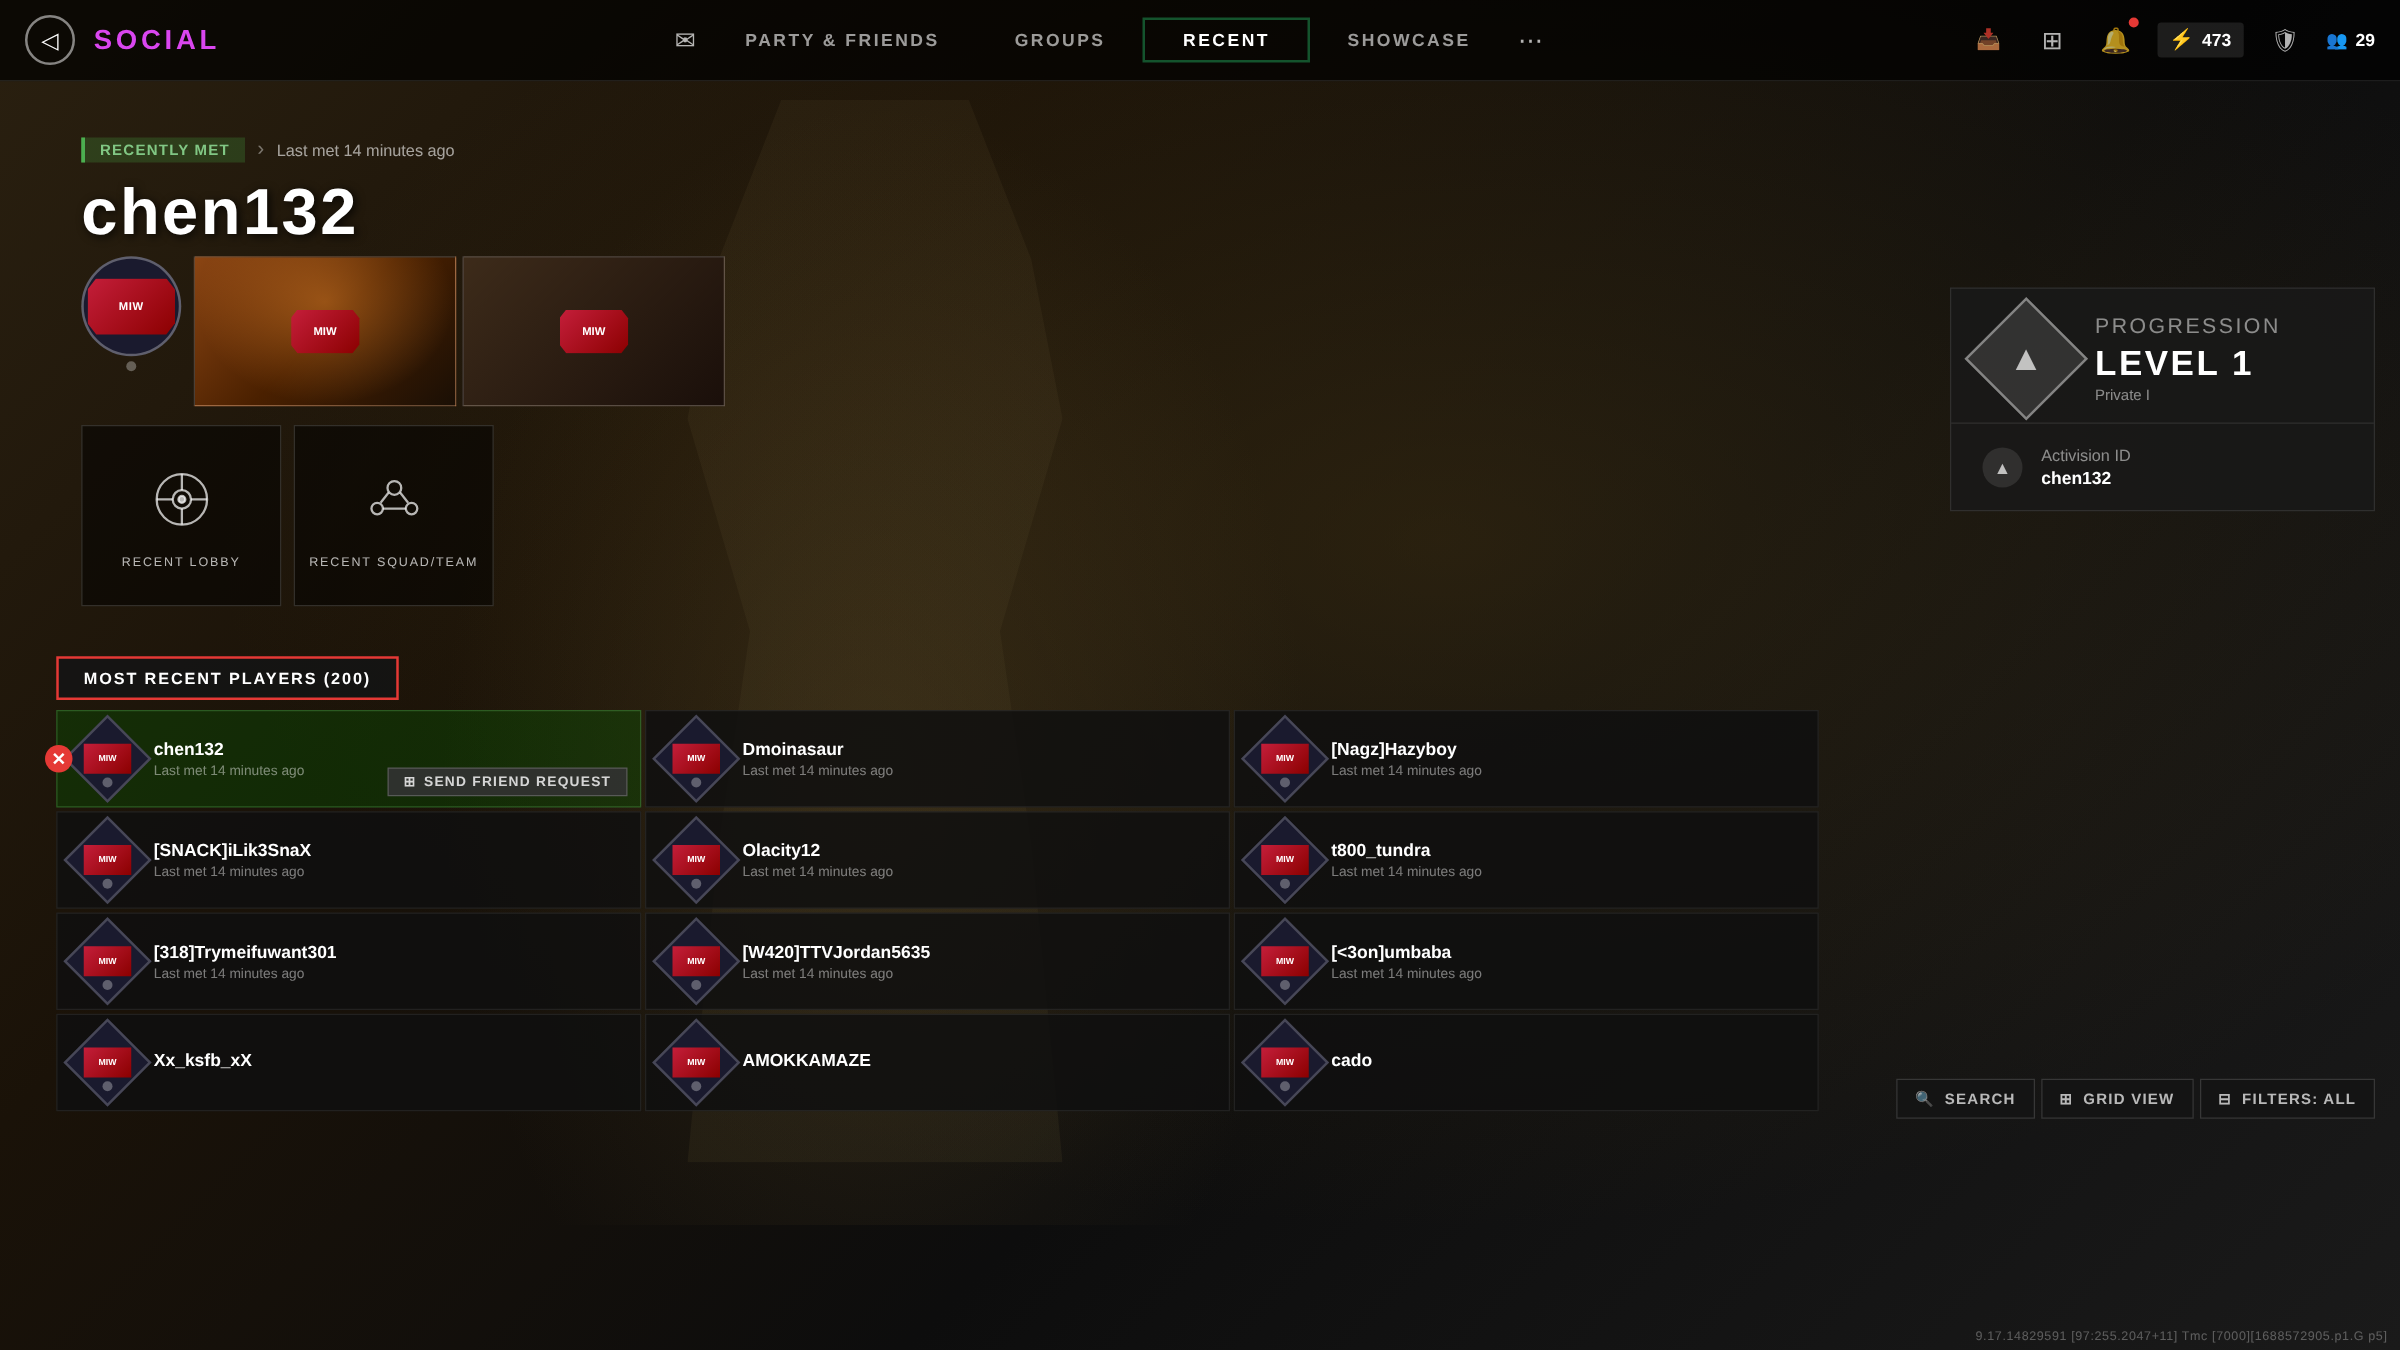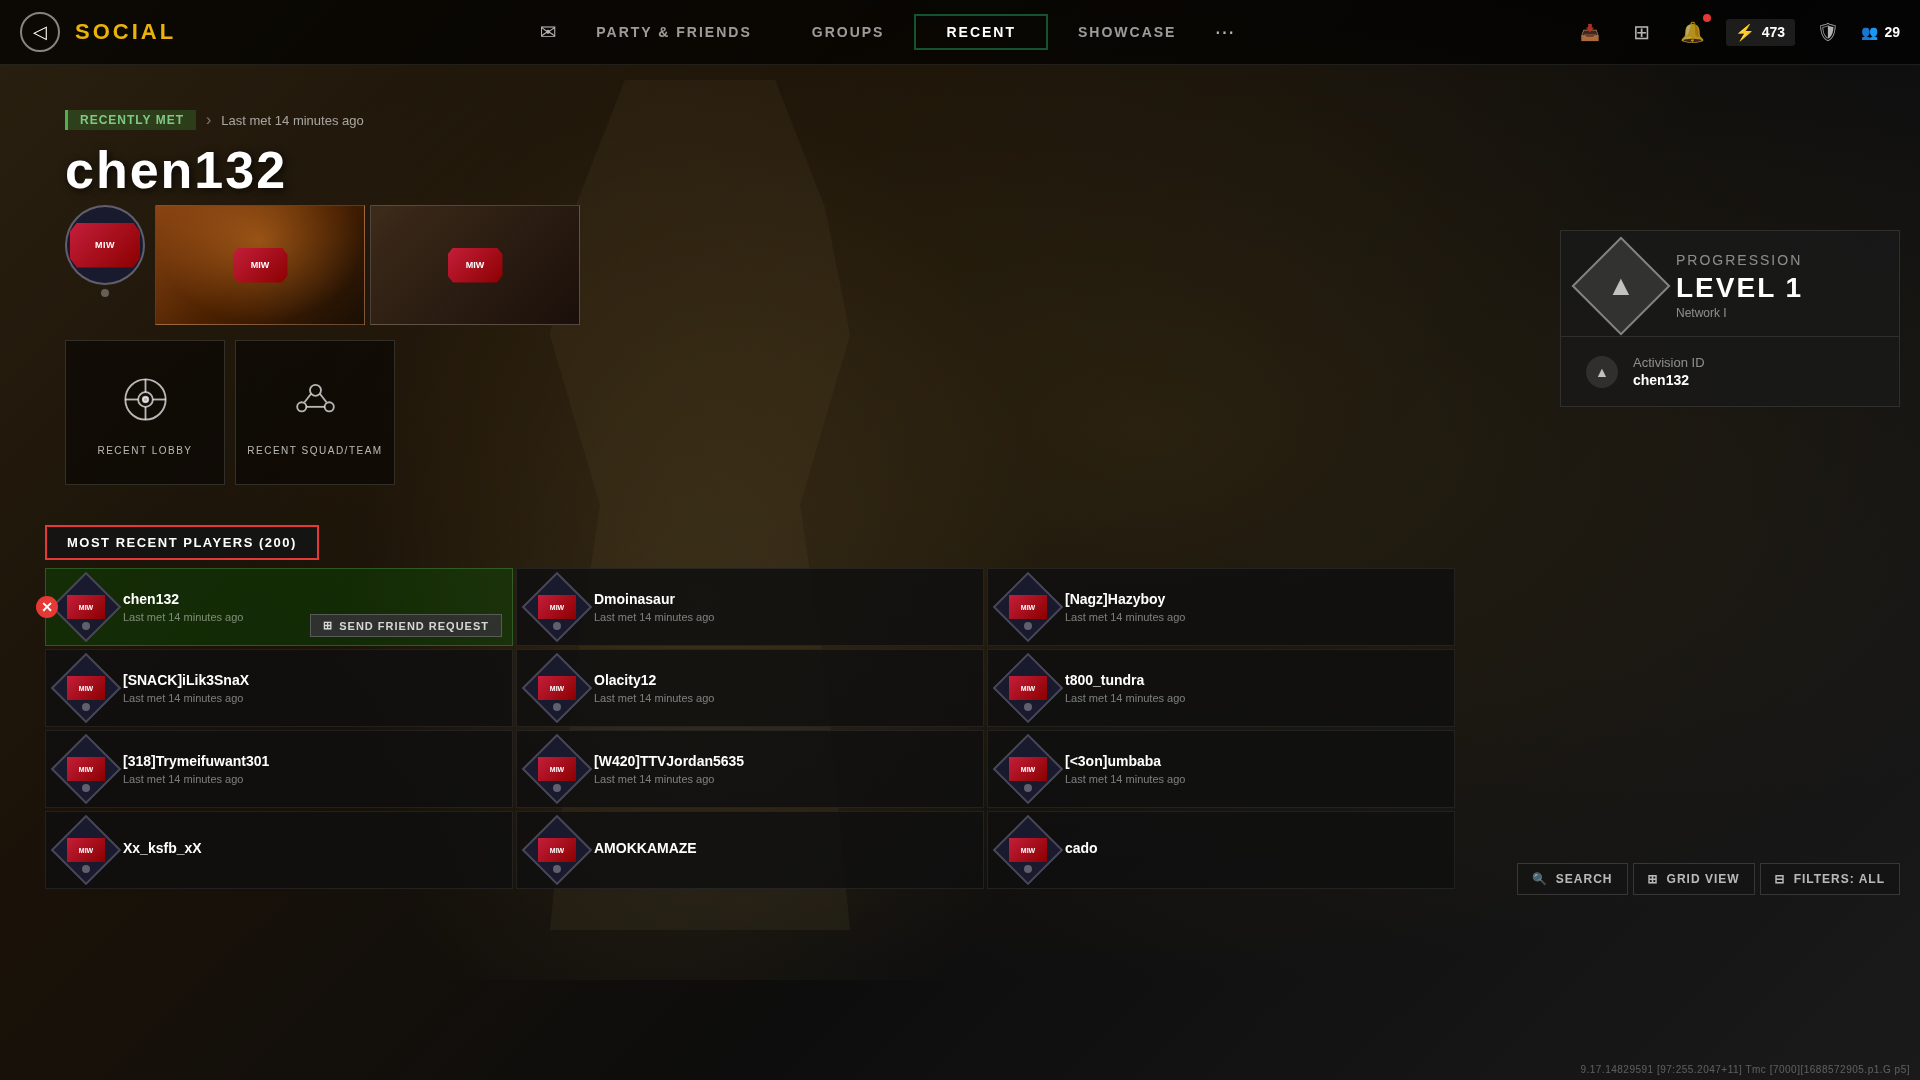--- a/index.html
+++ b/index.html
@@ -80,21 +80,21 @@
       justify-content: center;
       cursor: pointer;
       color: #fff;
       font-size: 18px;
     }
 
     .social-title {
       font-size: 22px;
       font-weight: 700;
       letter-spacing: 3px;
-      color: #eab308;
+      color: #d946ef;
     }
 
     .topbar-nav {
       display: flex;
       align-items: center;
       gap: 0;
       flex: 1;
       justify-content: center;
     }
 
@@ -497,21 +497,21 @@
     .level-arrow {
       transform: rotate(-45deg);
       font-size: 28px;
       color: rgba(255,255,255,0.7);
     }
 
     .progression-info {
       flex: 1;
     }
     .progression-label {
-      font-size: 14px;
+      font-size: 17px;
       letter-spacing: 2px;
       color: rgba(255,255,255,0.5);
       margin-bottom: 4px;
       text-transform: uppercase;
     }
     .progression-level {
       font-size: 28px;
       font-weight: 900;
       letter-spacing: 2px;
       color: #fff;
@@ -892,21 +892,21 @@
   </div>
 
   <div class="progression-panel">
     <div class="progression-header">
       <div class="level-diamond">
         <div class="level-arrow">▲</div>
       </div>
       <div class="progression-info">
         <div class="progression-label">PROGRESSION</div>
         <div class="progression-level">LEVEL 1</div>
-        <div class="progression-rank">Network I</div>
+        <div class="progression-rank">Private I</div>
       </div>
     </div>
 
 
     <div class="activision-section">
       <div class="activision-icon" style="color:rgba(255,255,255,0.7);">▲</div>
       <div class="platform-info">
         <div class="platform-label">Activision ID</div>
         <div class="platform-value">chen132</div>
       </div>

